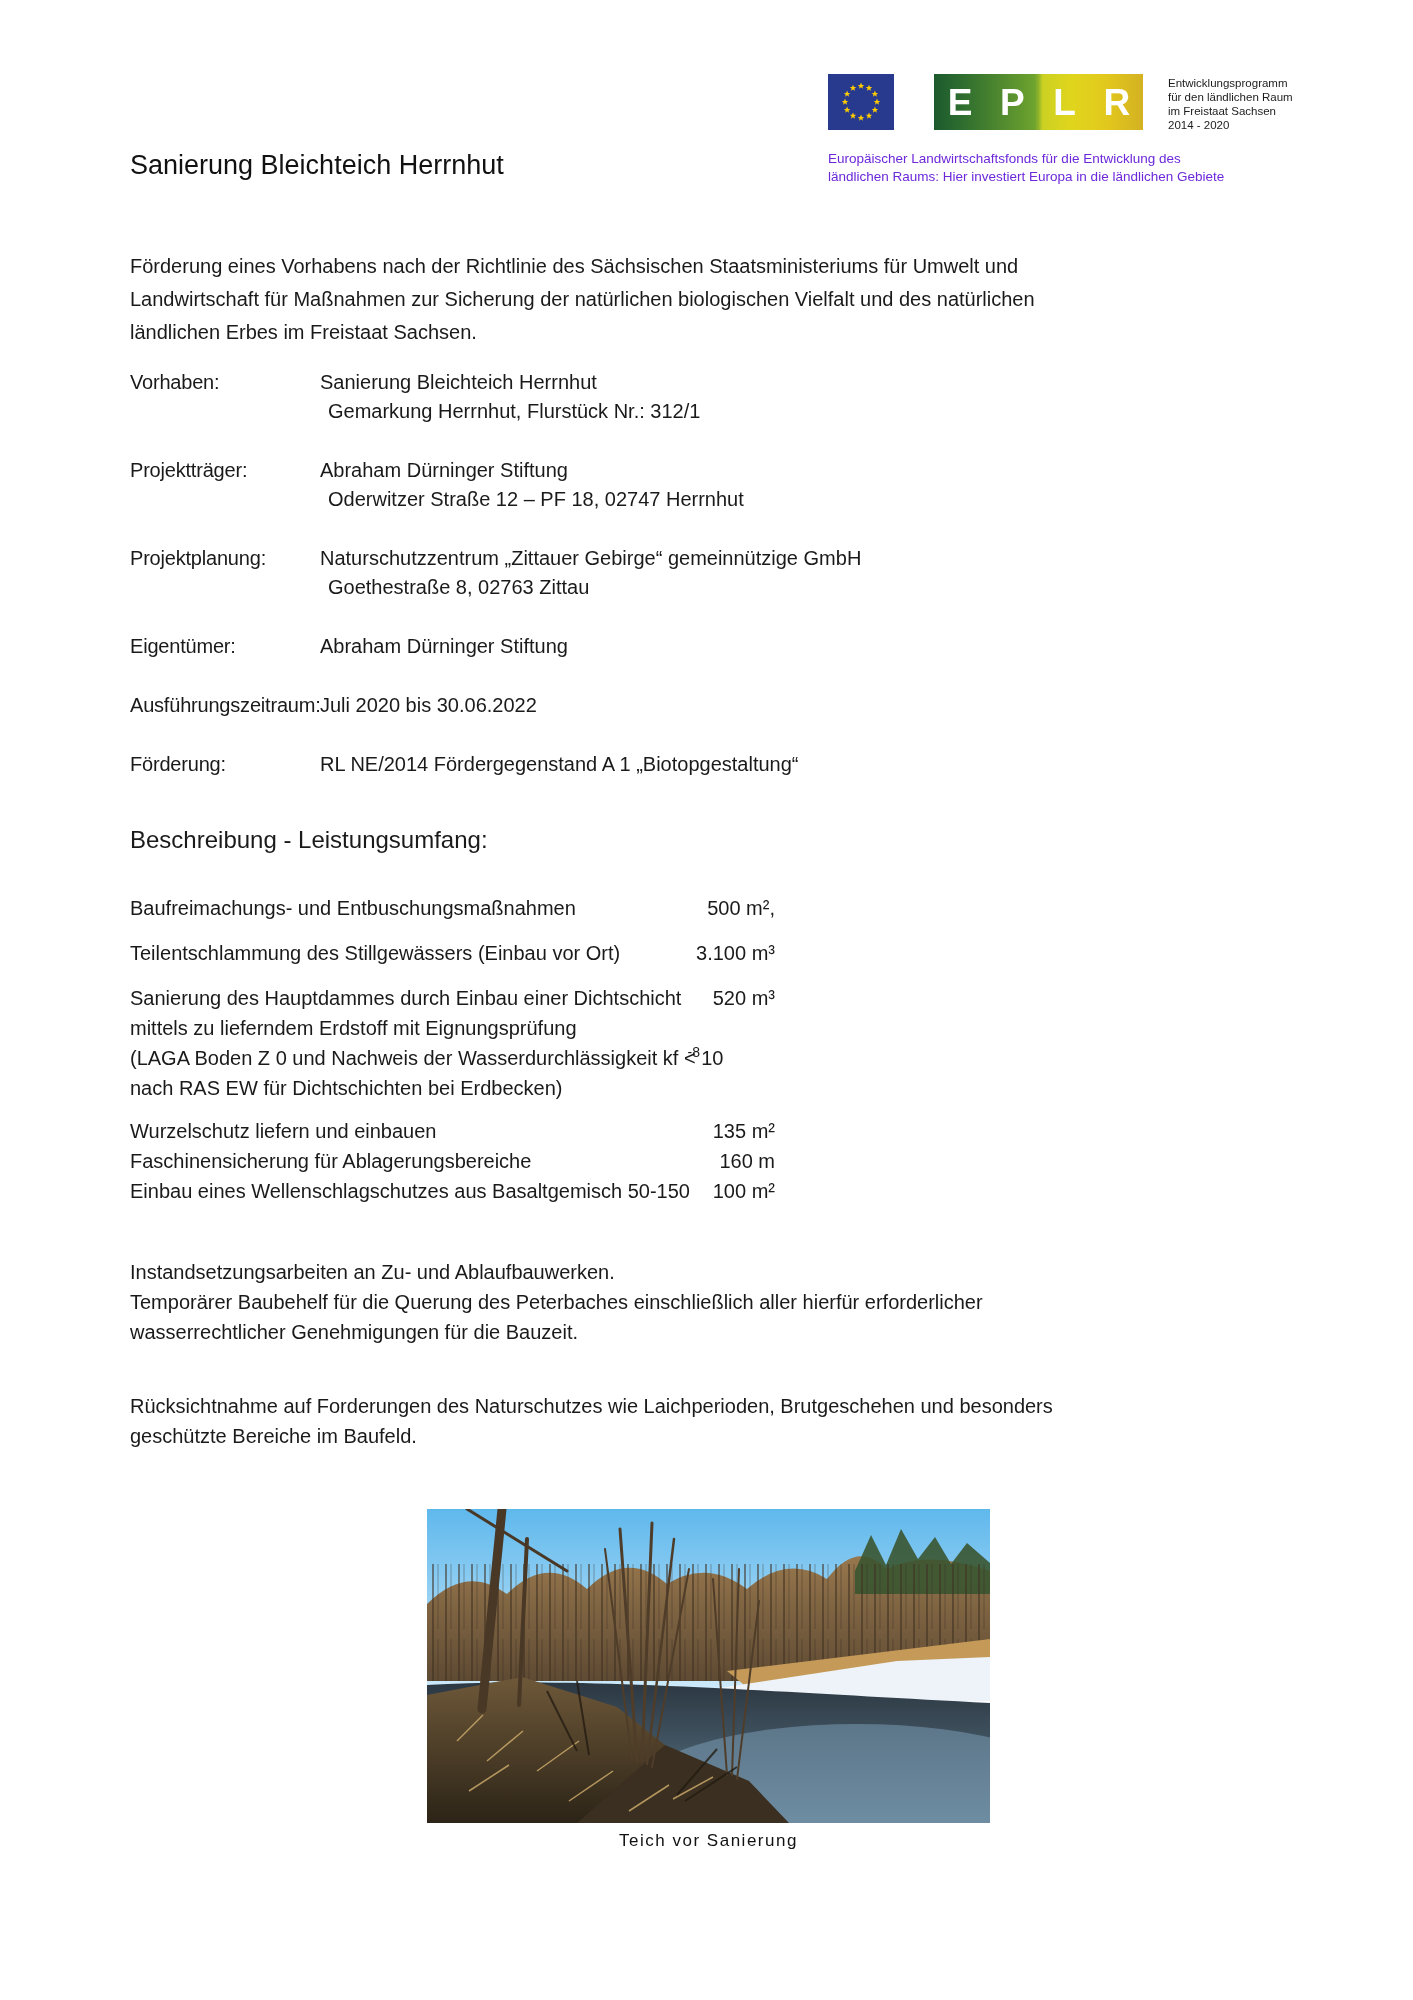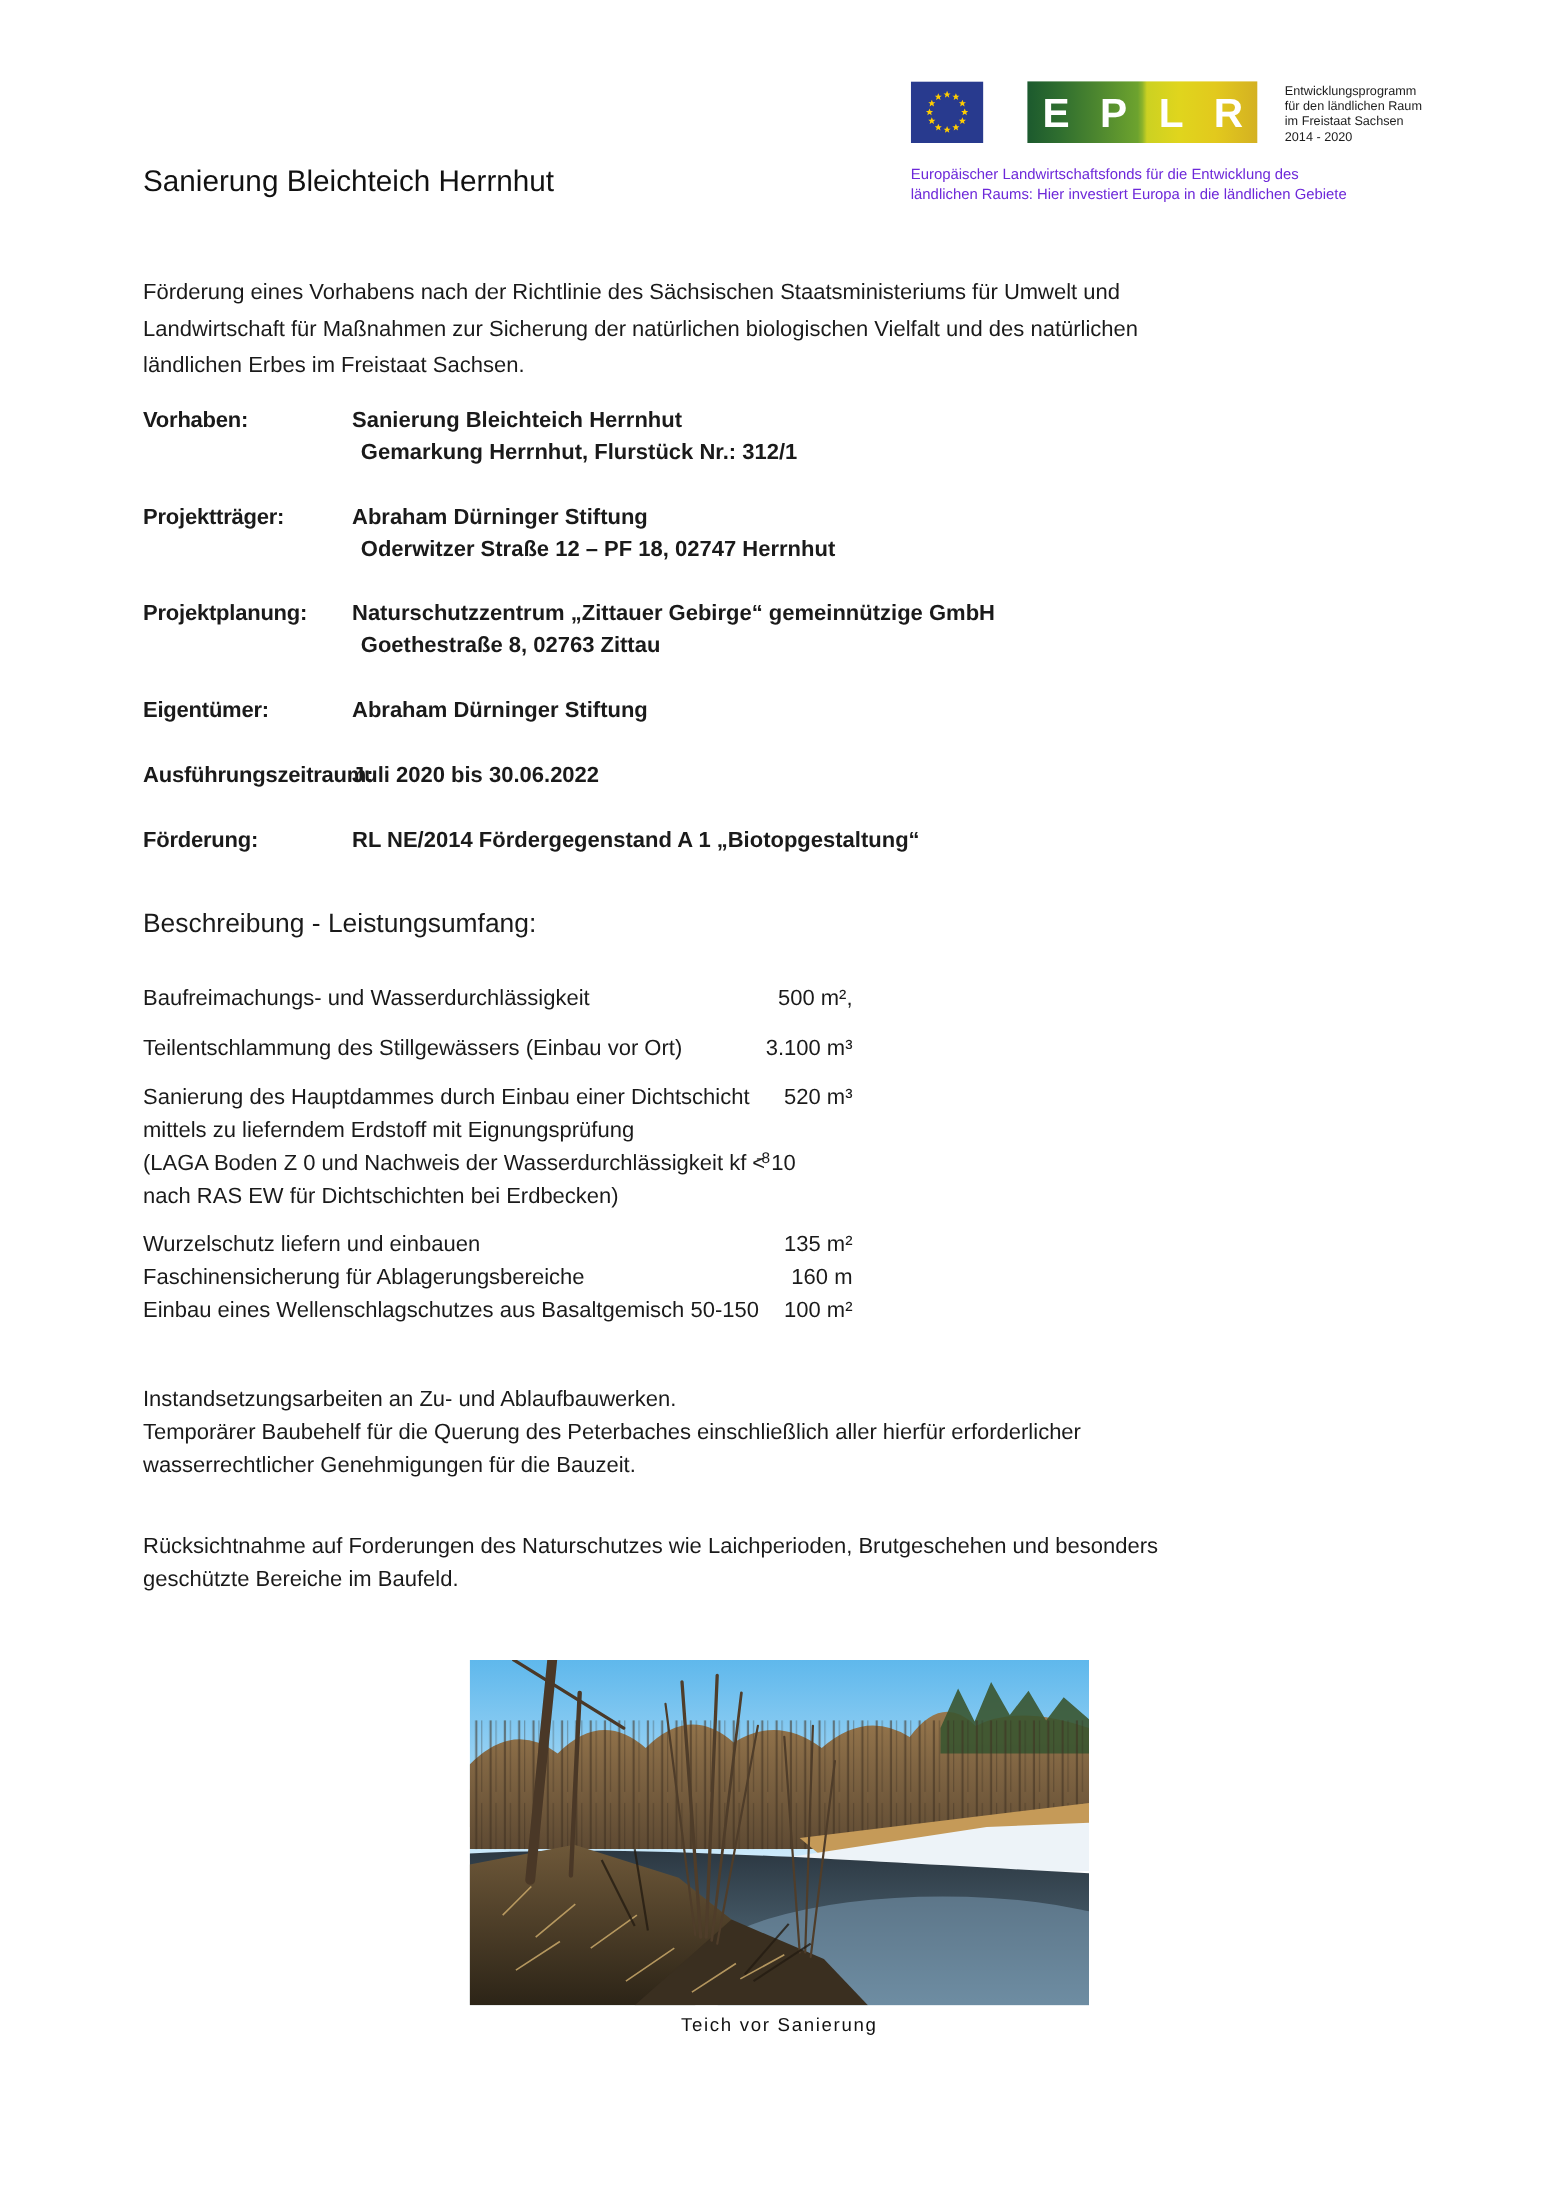--- a/index.html
+++ b/index.html
@@ -16,21 +16,21 @@
                #ccd122 52%,#e0d51d 66%,#e2c91d 82%,#d4b122 100%);
   }
   .eplr-cell{flex:1;display:flex;align-items:center;justify-content:center;
     color:#ffffff;font-weight:bold;font-size:37px;line-height:1;}
   .program-text{margin-left:25px;font-size:11.5px;line-height:14px;color:#1c1c1c;padding-top:2px;white-space:nowrap;}
   .funding-subtext{position:absolute;left:828px;top:150px;font-size:13.5px;line-height:18px;color:#6d28d9;white-space:nowrap;}
   
   .page-title{position:absolute;left:130px;top:150px;font-size:27px;color:#111;}
   .intro{position:absolute;left:130px;top:250px;width:975px;font-size:20px;line-height:33px;}
   .details{position:absolute;left:130px;top:368px;width:975px;font-size:20px;line-height:29px;}
-  .detail-row{display:flex;margin-bottom:30px;font-weight:bold;}
+  .detail-row{display:flex;margin-bottom:30px;}
   .detail-label{width:190px;flex:0 0 190px;letter-spacing:-0.2px;}
   .detail-values{flex:1;}
   .detail-line + .detail-line{padding-left:8px;}
   .section-heading{position:absolute;left:130px;top:826px;font-size:24px;}
   .services{position:absolute;left:130px;top:893px;width:645px;font-size:20px;line-height:30px;}
   .svc-row{position:relative;width:645px;}
   .svc-row.gap{margin-bottom:15px;}
   .svc-row.gap2{margin-bottom:13px;}
   .svc-val{position:absolute;right:0;top:0;}
   .svc-val.sup{right:75px;font-size:14px;top:-6px;}
@@ -124,21 +124,21 @@
       <div class="detail-row">
         <div class="detail-label">Förderung:</div>
         <div class="detail-values">
           <div class="detail-line">RL NE/2014 Fördergegenstand A 1 „Biotopgestaltung“</div>
         </div>
       </div>
     </div>
 
   <div class="section-heading">Beschreibung - Leistungsumfang:</div>
   <div class="services">
-      <div class="svc-row gap"><span class="svc-text">Baufreimachungs- und Wasserdurchlässigkeit</span><span class="svc-val">500 m²,</span></div>
+      <div class="svc-row gap"><span class="svc-text">Baufreimachungs- und Entbuschungsmaßnahmen</span><span class="svc-val">500 m²,</span></div>
       <div class="svc-row gap"><span class="svc-text">Teilentschlammung des Stillgewässers (Einbau vor Ort)</span><span class="svc-val">3.100 m³</span></div>
       <div class="svc-row"><span class="svc-text">Sanierung des Hauptdammes durch Einbau einer Dichtschicht</span><span class="svc-val">520 m³</span></div>
       <div class="svc-row"><span class="svc-text">mittels zu lieferndem Erdstoff mit Eignungsprüfung</span></div>
       <div class="svc-row"><span class="svc-text">(LAGA Boden Z 0 und Nachweis der Wasserdurchlässigkeit kf &lt; 10</span><span class="svc-val sup">-8</span></div>
       <div class="svc-row gap2"><span class="svc-text">nach RAS EW für Dichtschichten bei Erdbecken)</span></div>
       <div class="svc-row"><span class="svc-text">Wurzelschutz liefern und einbauen</span><span class="svc-val">135 m²</span></div>
       <div class="svc-row"><span class="svc-text">Faschinensicherung für Ablagerungsbereiche</span><span class="svc-val">160 m</span></div>
       <div class="svc-row"><span class="svc-text">Einbau eines Wellenschlagschutzes aus Basaltgemisch 50-150</span><span class="svc-val">100 m²</span></div>
     </div>
 

